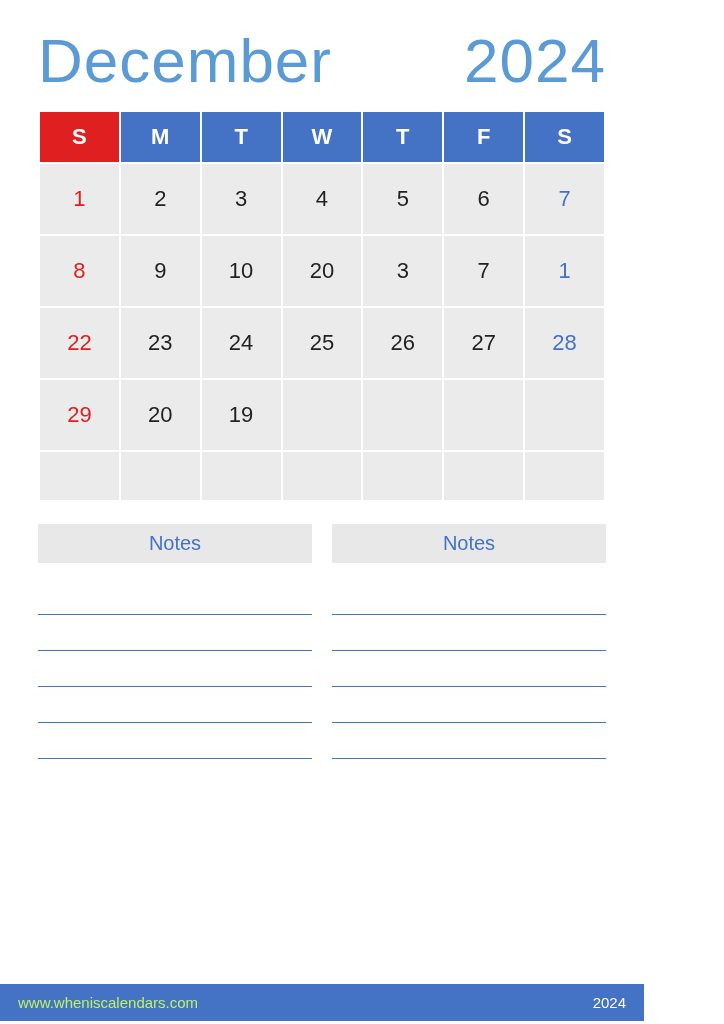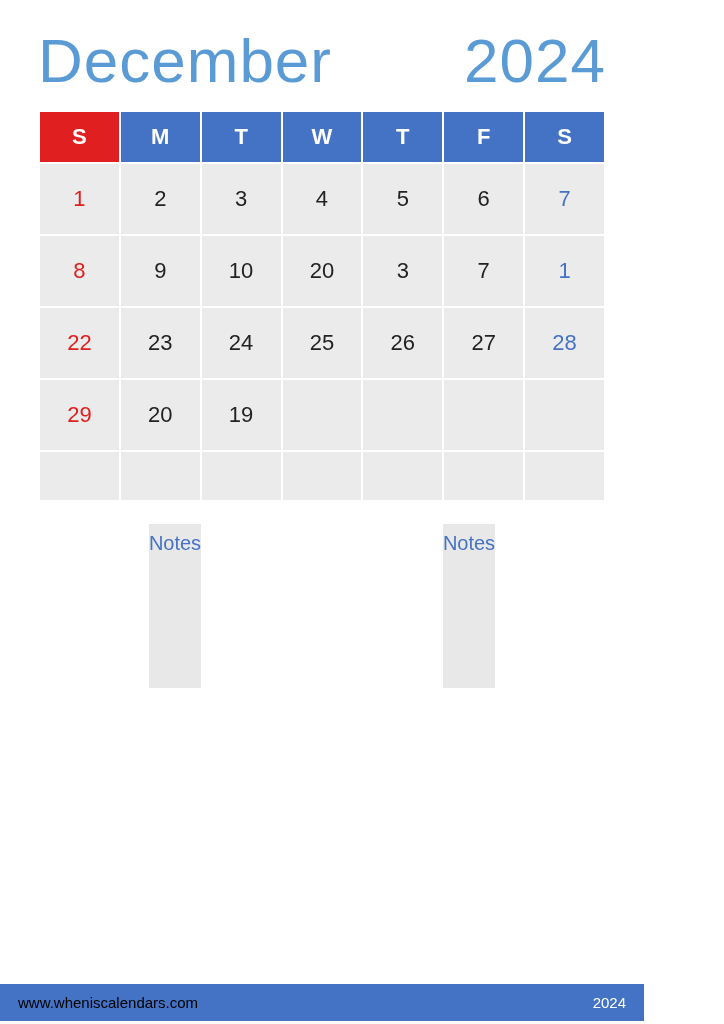--- a/index.html
+++ b/index.html
@@ -98,21 +98,21 @@
     .notes-section {
       display: flex;
       justify-content: space-between;
       margin-top: 22px;
       gap: 20px;
     }
 
     .notes-box {
       flex: 1;
       display: flex;
-      justify-content: center;
+      flex-direction: column;
     }
 
     .notes-label-row {
       background: #e8e8e8;
       text-align: center;
       padding: 8px 0;
       margin-bottom: 16px;
     }
 
     .notes-label {
@@ -141,21 +141,21 @@
       align-items: center;
       padding: 10px 18px;
       margin-top: auto;
       margin-left: -38px;
       margin-right: -38px;
       width: calc(100% + 76px);
     }
 
     .footer-url {
       font-size: 15px;
-      color: #000000;
+      color: #bef264;
     }
 
     .footer-year {
       font-size: 15px;
       color: #ffffff;
     }
 
     .bottom-section {
       display: flex;
       flex-direction: column;

